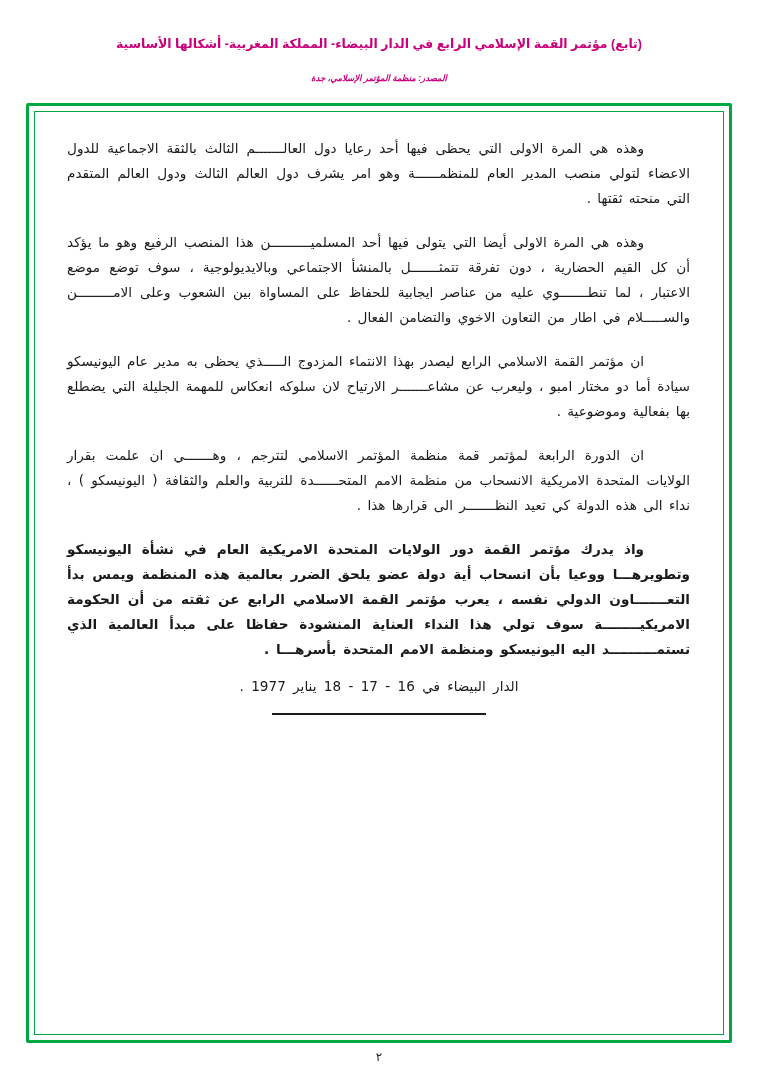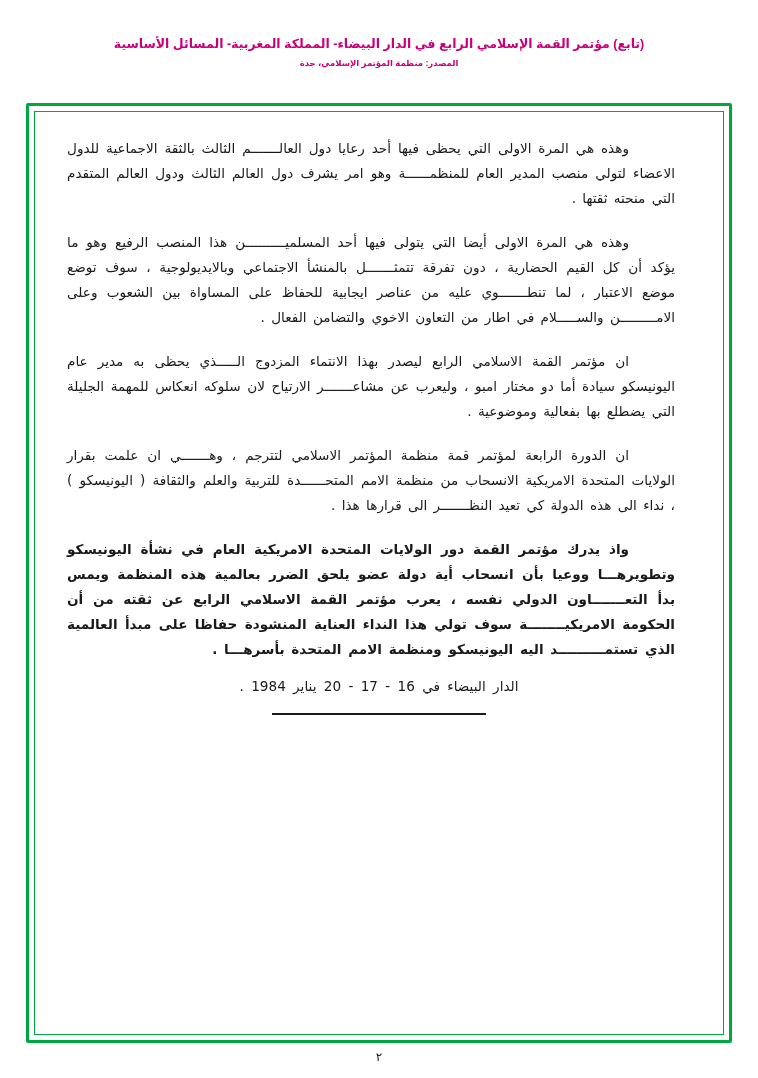--- a/index.html
+++ b/index.html
@@ -30,26 +30,27 @@
   }
   .header-title {
     font-family: "Liberation Sans", "DejaVu Sans", sans-serif;
     font-weight: bold;
     font-size: 12.5px;
     color: #C8007A;
     letter-spacing: 0;
     direction: rtl;
   }
   .header-source {
-    margin-top: 7px;
+    margin-top: 22px;
     font-family: "Liberation Sans", "DejaVu Sans", sans-serif;
     font-weight: bold;
     font-size: 8.5px;
     color: #C8007A;
     direction: rtl;
+    font-style: italic;
   }
 
   
   .frame-outer {
     position: absolute;
     left: 26px;
     top: 103px;
     width: 706px;
     height: 940px;
     border: 3px solid #00A842;
@@ -74,21 +75,21 @@
     right: 38px;
     bottom: 20px;
     direction: rtl;
     text-align: justify;
     font-family: "DejaVu Sans", "Liberation Sans", sans-serif;
     font-size: 13.6px;
     line-height: 25px;
     color: #1a1a1a;
   }
   .para {
-    margin: 0 16px 19px 0;
+    margin: 0 1px 19px 0;
     text-indent: 46px;
     text-align: justify;
     text-justify: inter-word;
     word-spacing: 2px;
   }
   .para:last-of-type { margin-bottom: 0; font-weight: bold; }
 
   .date-line {
     margin-top: 12px;
     text-align: center;
@@ -116,34 +117,34 @@
     font-size: 12px;
     color: #1a1a1a;
   }
 </style>
 </head>
 <body>
 
 <div class="page">
 
   <div class="header">
-    <div class="header-title">(تابع) مؤتمر القمة الإسلامي الرابع في الدار البيضاء- المملكة المغربية- المسائل الأساسية</div>
+    <div class="header-title">(تابع) مؤتمر القمة الإسلامي الرابع في الدار البيضاء- المملكة المغربية- أشكالها الأساسية</div>
     <div class="header-source">المصدر: منظمة المؤتمر الإسلامي، جدة</div>
   </div>
 
   <div class="frame-outer">
     <div class="frame-inner"></div>
 
     <div class="doc-body">
       <p class="para">وهذه هي المرة الاولى التي يحظى فيها أحد رعايا دول العالـــــــم الثالث بالثقة الاجماعية للدول الاعضاء لتولي منصب المدير العام للمنظمــــــة وهو امر يشرف دول العالم الثالث ودول العالم المتقدم التي منحته ثقتها .</p>
       <p class="para">وهذه هي المرة الاولى أيضا التي يتولى فيها أحد المسلميــــــــــن هذا المنصب الرفيع وهو ما يؤكد أن كل القيم الحضارية ، دون تفرقة تتمثـــــــل بالمنشأ الاجتماعي وبالايديولوجية ، سوف توضع موضع الاعتبار ، لما تنطـــــــوي عليه من عناصر ايجابية للحفاظ على المساواة بين الشعوب وعلى الامـــــــــن والســـــلام في اطار من التعاون الاخوي والتضامن الفعال .</p>
       <p class="para">ان مؤتمر القمة الاسلامي الرابع ليصدر بهذا الانتماء المزدوج الـــــذي يحظى به مدير عام اليونيسكو سيادة أما دو مختار امبو ، وليعرب عن مشاعـــــــر الارتياح لان سلوكه انعكاس للمهمة الجليلة التي يضطلع بها بفعالية وموضوعية .</p>
       <p class="para">ان الدورة الرابعة لمؤتمر قمة منظمة المؤتمر الاسلامي لتترجم ، وهـــــــي ان علمت بقرار الولايات المتحدة الامريكية الانسحاب من منظمة الامم المتحــــــدة للتربية والعلم والثقافة ( اليونيسكو ) ، نداء الى هذه الدولة كي تعيد النظـــــــر الى قرارها هذا .</p>
       <p class="para">واذ يدرك مؤتمر القمة دور الولايات المتحدة الامريكية العام في نشأة اليونيسكو وتطويرهـــا ووعيا بأن انسحاب أية دولة عضو يلحق الضرر بعالمية هذه المنظمة ويمس بدأ التعـــــــاون الدولي نفسه ، يعرب مؤتمر القمة الاسلامي الرابع عن ثقته من أن الحكومة الامريكيــــــــة سوف تولي هذا النداء العناية المنشودة حفاظا على مبدأ العالمية الذي تستمــــــــــد اليه اليونيسكو ومنظمة الامم المتحدة بأسرهـــا .</p>
 
-      <div class="date-line">الدار البيضاء في 16 - 17 - 20 يناير 1984 .</div>
+      <div class="date-line">الدار البيضاء في 16 - 17 - 18 يناير 1977 .</div>
       <div class="rule"></div>
     </div>
   </div>
 
   <div class="footer">٢</div>
 
 </div>
 
 </body></html>

